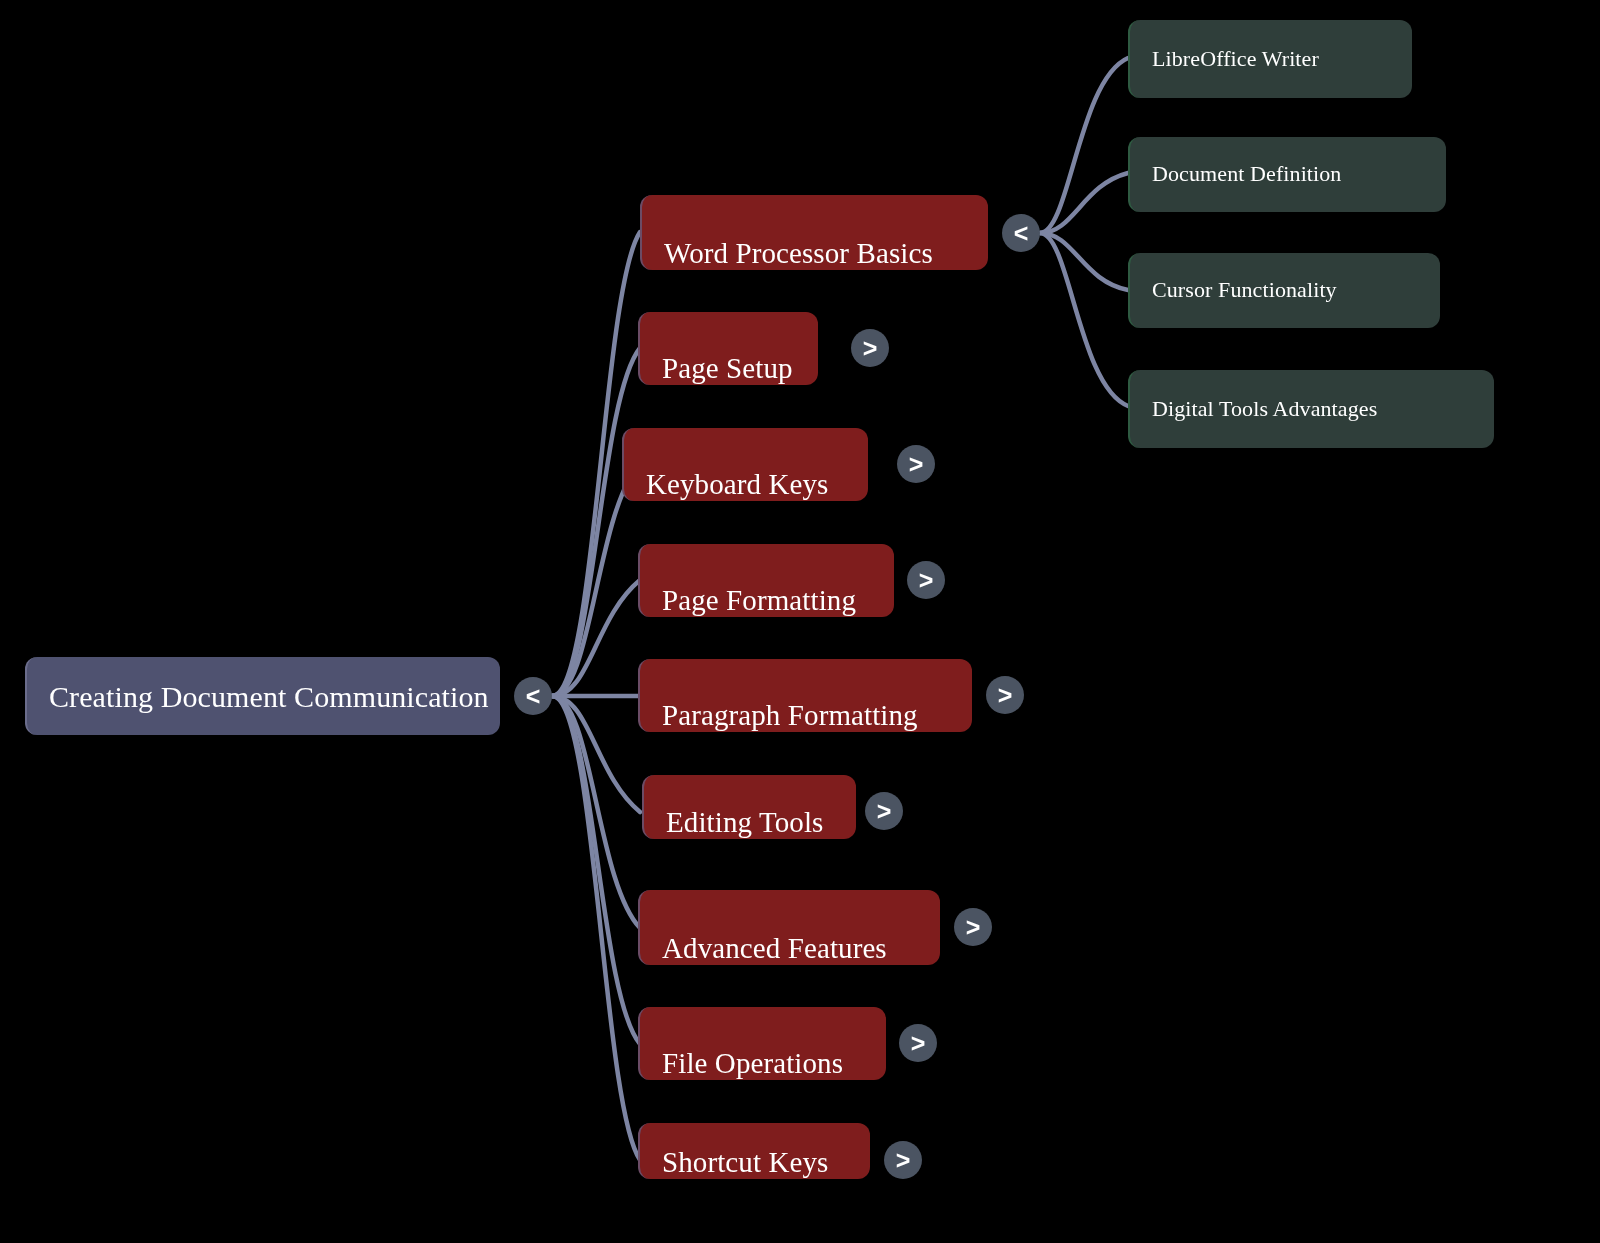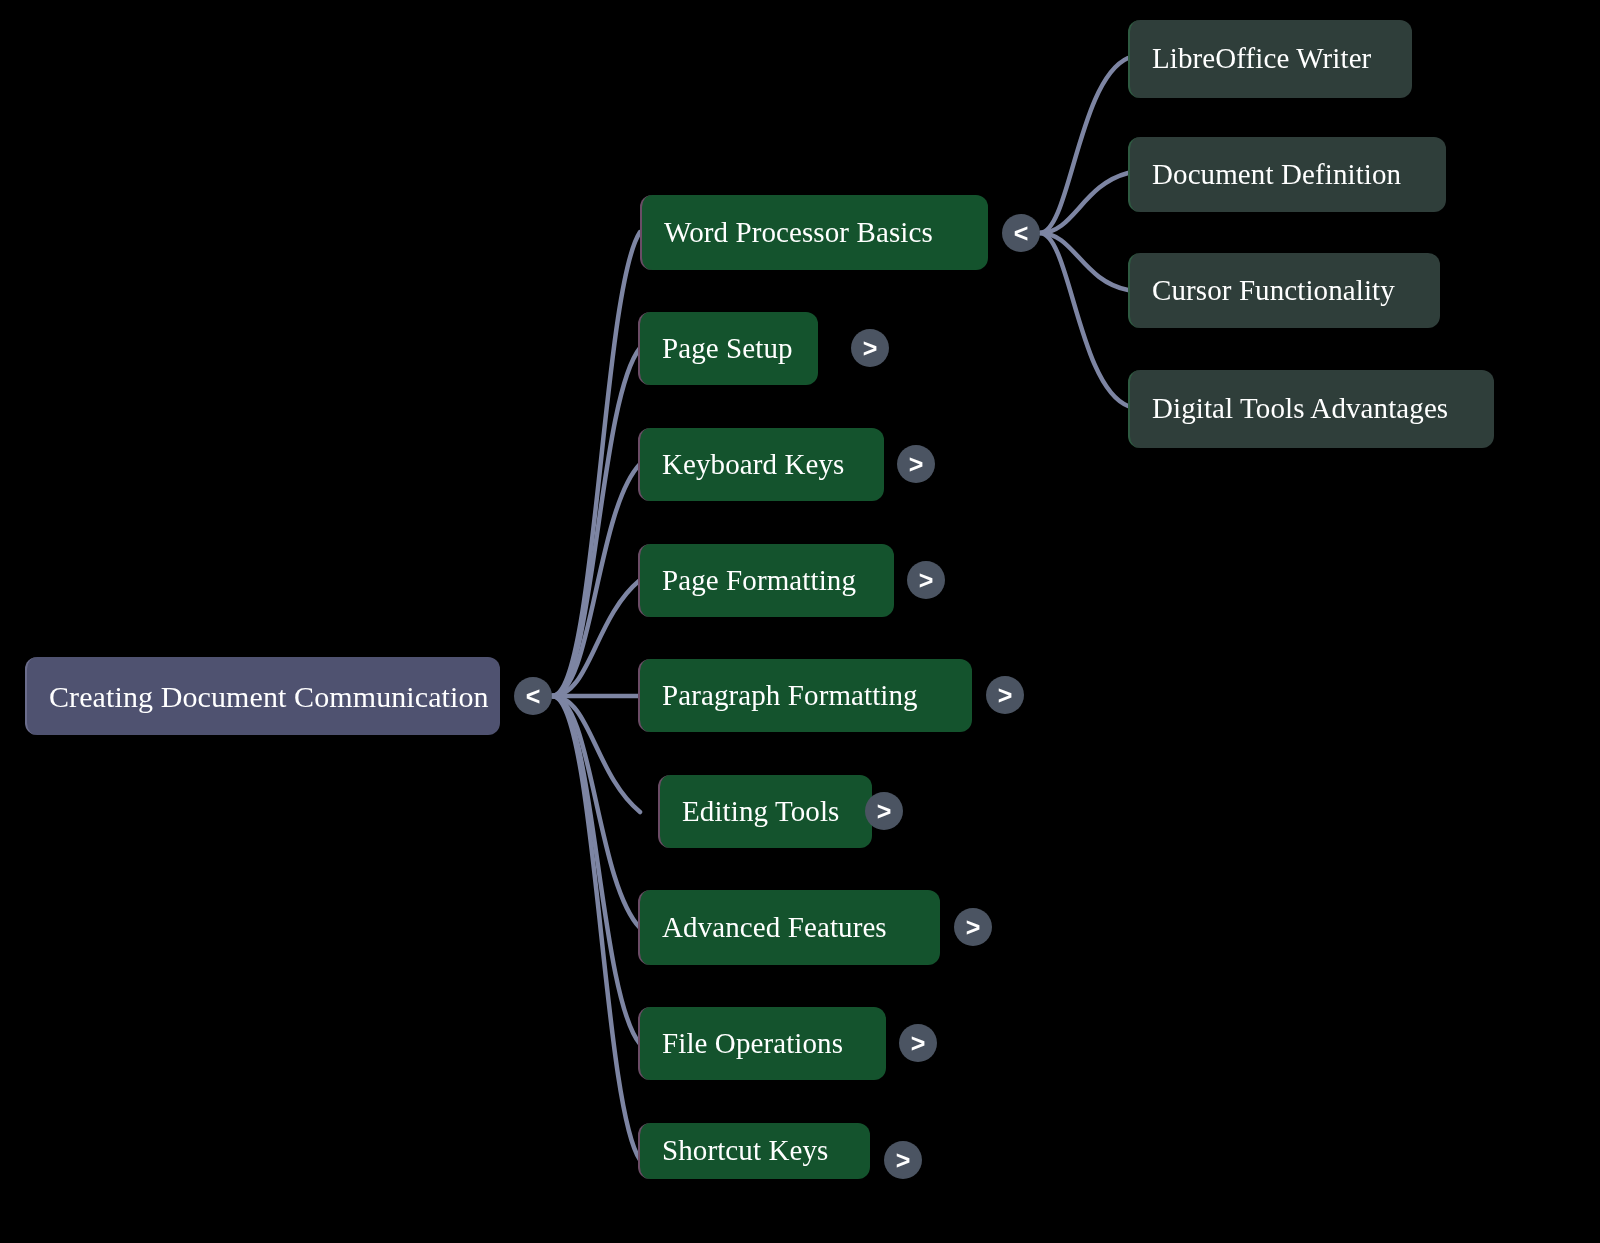--- a/index.html
+++ b/index.html
@@ -44,28 +44,29 @@
   .node .label {
     display: block;
     line-height: 1.1;
   }
   .node-root {
     background: #4f5270;
     border-left: 2px solid #6b6d8c;
     font-size: 30px;
   }
   .node-l1 {
-    background: #14532d;
+    background: #7f1d1d;
     border-left: 2px solid #6b4c66;
     font-size: 29px;
+    align-items: flex-end;
   }
   .node-l2 {
     background: #2f3e3a;
     border-left: 2px solid #2f5b42;
-    font-size: 29px;
+    font-size: 22px;
   }
   .toggle {
     position: absolute;
     width: 38px;
     height: 38px;
     border-radius: 50%;
     background: #4b5462;
     color: #ffffff;
     display: flex;
     align-items: center;
@@ -121,42 +122,42 @@
     <span>&lt;</span>
   </div>
 
   <div class="node node-l1" style="left:638px; top:312px; width:180px; height:73px;">
     <span class="label">Page Setup</span>
   </div>
   <div class="toggle" style="left:851px; top:329px;">
     <span>&gt;</span>
   </div>
 
-  <div class="node node-l1" style="left:638px; top:428px; width:246px; height:73px;">
+  <div class="node node-l1" style="left:622px; top:428px; width:246px; height:73px;">
     <span class="label">Keyboard Keys</span>
   </div>
   <div class="toggle" style="left:897px; top:445px;">
     <span>&gt;</span>
   </div>
 
   <div class="node node-l1" style="left:638px; top:544px; width:256px; height:73px;">
     <span class="label">Page Formatting</span>
   </div>
   <div class="toggle" style="left:907px; top:561px;">
     <span>&gt;</span>
   </div>
 
   <div class="node node-l1" style="left:638px; top:659px; width:334px; height:73px;">
     <span class="label">Paragraph Formatting</span>
   </div>
   <div class="toggle" style="left:986px; top:676px;">
     <span>&gt;</span>
   </div>
 
-  <div class="node node-l1" style="left:658px; top:775px; width:214px; height:73px;">
+  <div class="node node-l1" style="left:642px; top:775px; width:214px; height:64px;">
     <span class="label">Editing Tools</span>
   </div>
   <div class="toggle" style="left:865px; top:792px;">
     <span>&gt;</span>
   </div>
 
   <div class="node node-l1" style="left:638px; top:890px; width:302px; height:75px;">
     <span class="label">Advanced Features</span>
   </div>
   <div class="toggle" style="left:954px; top:908px;">

